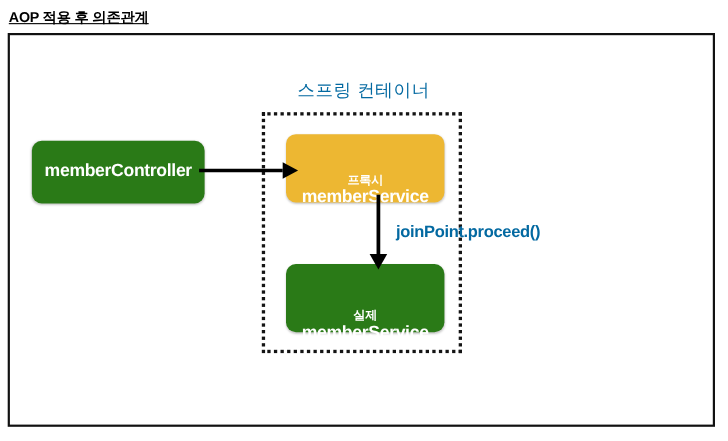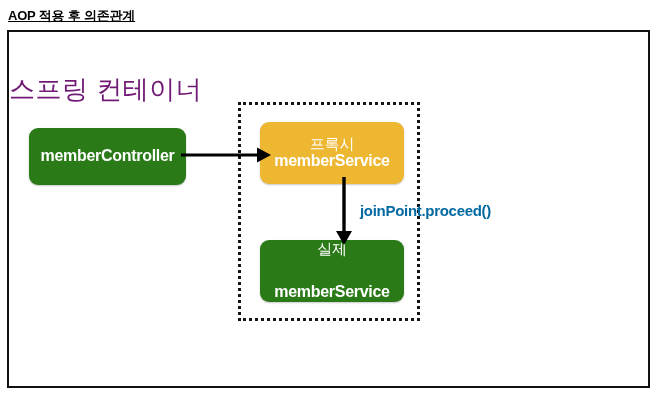--- a/index.html
+++ b/index.html
@@ -40,23 +40,24 @@
     background: #ffffff;
     box-sizing: border-box;
   }
 
   
   #container-heading {
     position: absolute;
     left: 0;
     top: 40px;
     width: 643px;
-    font-size: 26px;
+    text-align: center;
+    font-size: 16px;
     font-weight: 400;
-    color: #701a75;
+    color: #0369a1;
     letter-spacing: 0.5px;
   }
 
   
   #spring-container-region {
     position: absolute;
     left: 229px;
     top: 70px;
     width: 182px;
     height: 219px;
@@ -74,23 +75,24 @@
     align-items: center;
     justify-content: center;
     color: #ffffff;
     font-weight: bold;
     line-height: 1.18;
     text-align: center;
     box-sizing: border-box;
     box-shadow: 0 1px 2px rgba(0,0,0,0.22);
   }
   .node .line-ko {
-    font-size: 15px;
-    font-weight: normal;
+    font-size: 11px;
+    font-weight: bold;
     letter-spacing: -0.2px;
+    margin-top: 41px;
   }
   .node .line-en {
     font-size: 16px;
     font-weight: bold;
     letter-spacing: -0.3px;
   }
 
   #node-member-controller {
     left: 20px;
     top: 96px;

